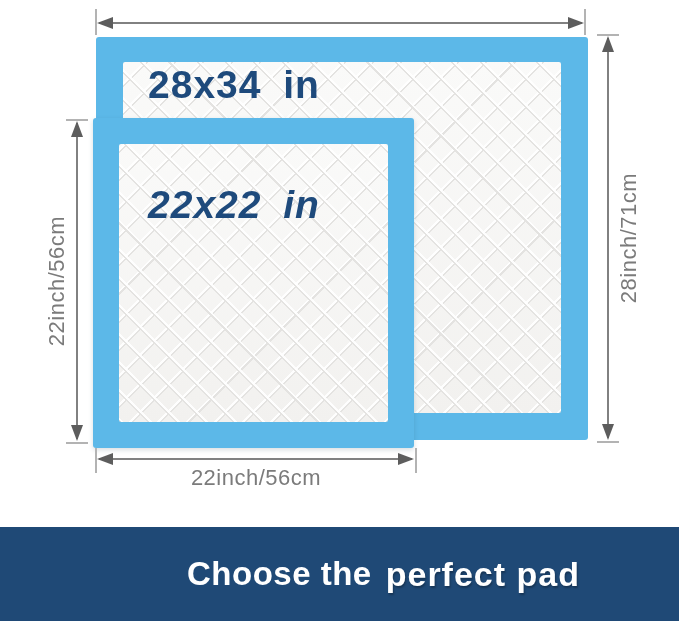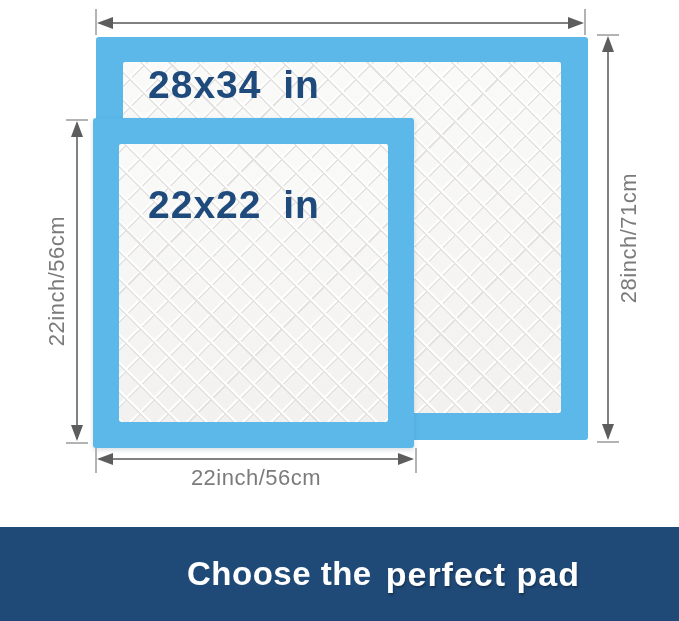--- a/index.html
+++ b/index.html
@@ -44,21 +44,21 @@
   .pad-size-label {
     position: absolute;
     font-size: 39px;
     font-weight: bold;
     letter-spacing: 1px;
     word-spacing: 10px;
     color: #1e4a7c;
     white-space: nowrap;
   }
   #label-large { left: 148px; top: 63px; }
-  #label-small { left: 148px; top: 183px; }
+  #label-small { left: 148px; top: 183px; font-style: italic; }
 
   
   .dim-label {
     position: absolute;
     color: #7b7b7b;
     font-size: 22px;
     letter-spacing: 0.5px;
     text-align: center;
     line-height: 24px;
     white-space: nowrap;

